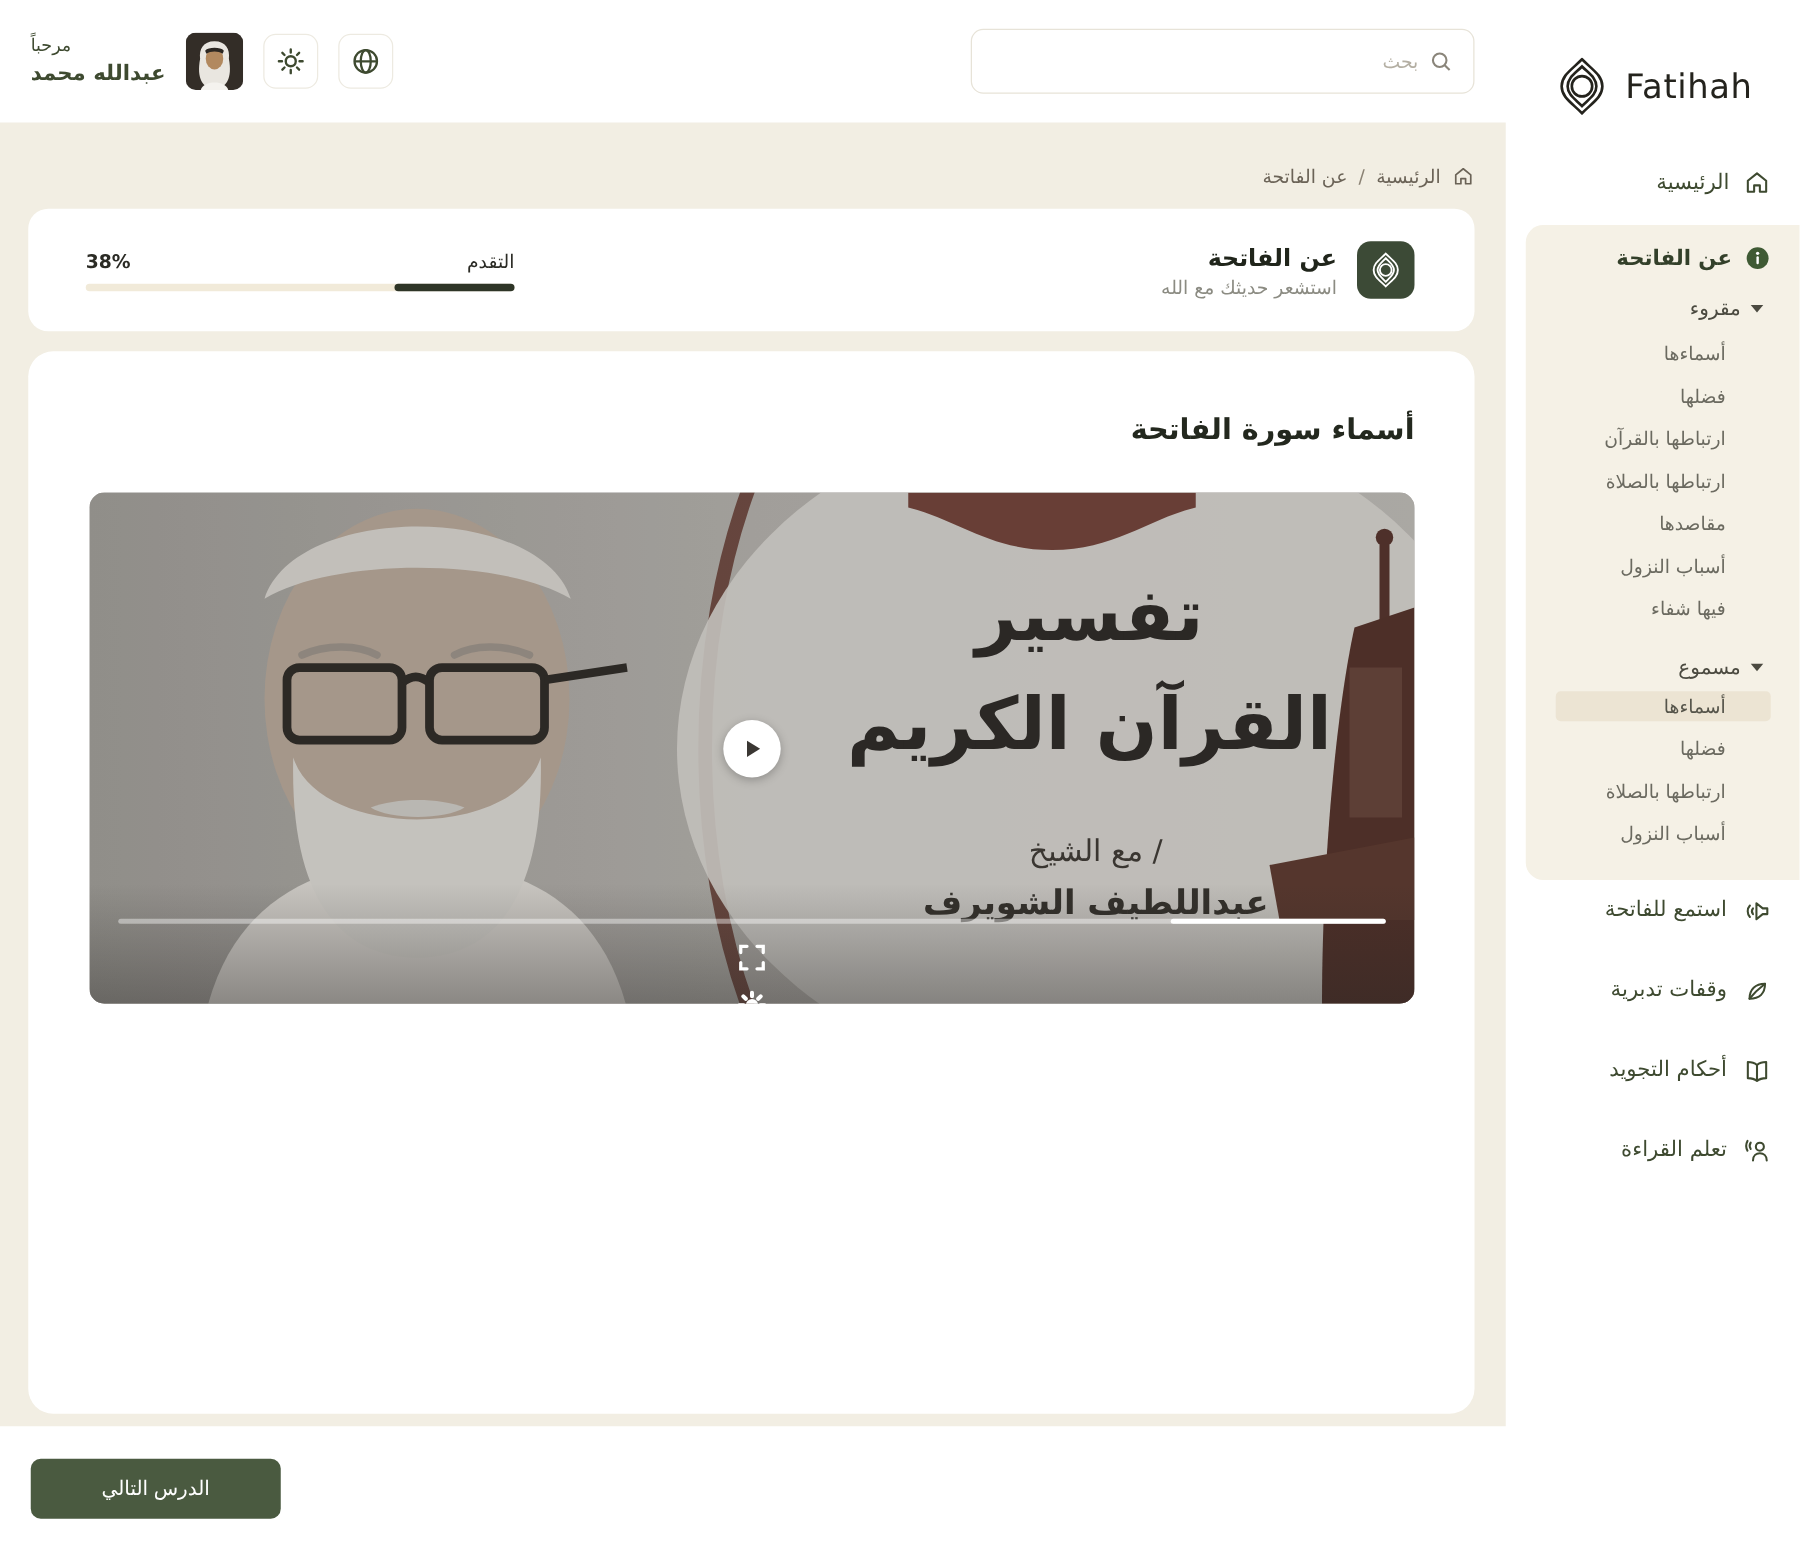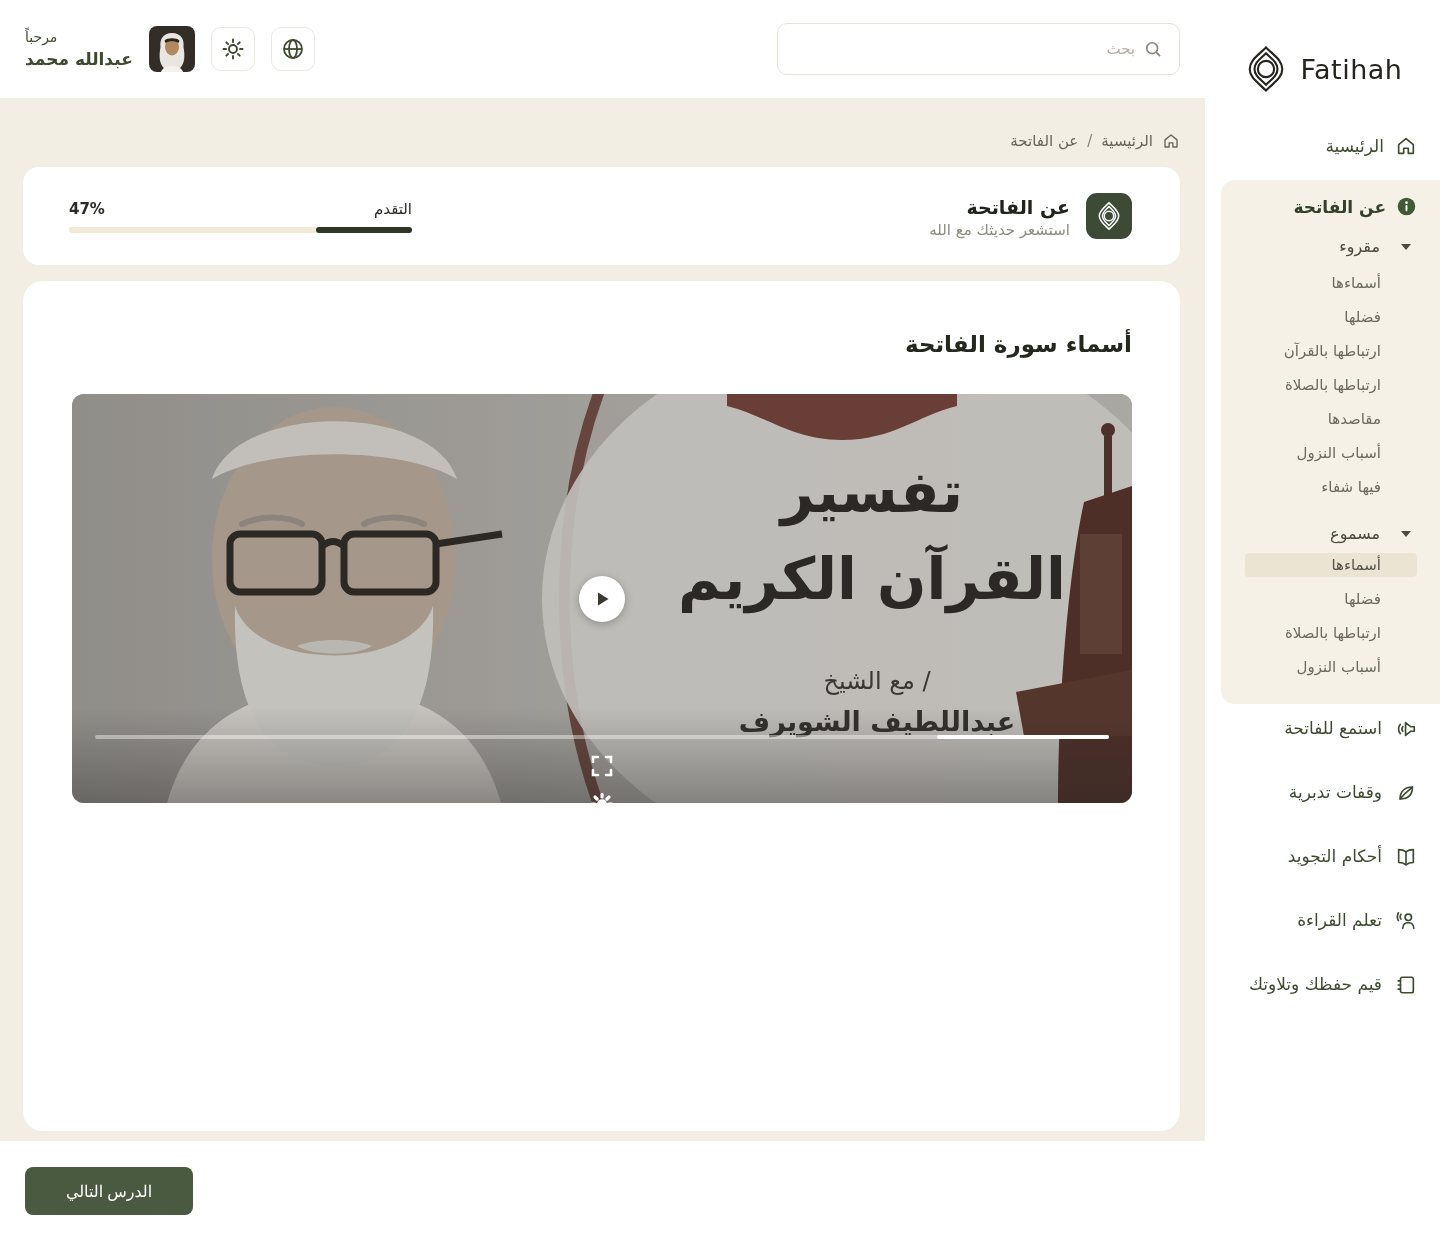--- a/index.html
+++ b/index.html
@@ -29,21 +29,21 @@
   .shell { display:flex; align-items:stretch; min-height:1043px; }
 
   
   .sidebar { width:235px; background:#fff; flex:none; padding-top:26px; }
   .side-row { height:44px; display:flex; align-items:center; gap:11px; padding-inline-start:23px; cursor:pointer; }
   .side-row .lbl { font-size:17px; color:#3e4a30; }
   .about-block { background:#f5f1e6; border-radius:14px 0 0 14px; margin-left:16px; margin-top:12px;
     padding:16px 23px 20px 0; }
   .about-title { display:flex; align-items:center; gap:10px; cursor:pointer; }
   .about-title .lbl { font-size:17px; font-weight:bold; color:#33402a; }
-  .group-head { display:flex; align-items:center; gap:21px; margin:20px 6px 10px 0; cursor:pointer; }
+  .group-head { display:flex; align-items:center; gap:8px; margin:20px 6px 10px 0; cursor:pointer; }
   .caret { width:0; height:0; border-left:5px solid transparent; border-right:5px solid transparent;
     border-top:6px solid #4b4a40; }
   .group-head .lbl { font-size:16px; color:#4b4a40; }
   .sub-item { height:34px; display:flex; align-items:center; padding-inline-start:36px;
     font-size:15px; color:#6b6a60; cursor:pointer; }
   .sub-item.active { background:#ece4d3; border-radius:4px; margin-left:24px; height:24px; margin-top:5px;
     margin-bottom:5px; color:#55544a; }
   .side-link { height:64px; display:flex; align-items:flex-start; gap:13px; padding-inline-start:23px;
     font-size:17px; color:#3e4a30; cursor:pointer; }
   .links-block { margin-top:14px; }
@@ -83,22 +83,22 @@
     align-items:center; background:rgba(255,255,255,.42); border-radius:2px; cursor:pointer; }
   .v-played { margin-left:auto; width:17%; height:4px; background:#fff; border-radius:2px; }
   .v-controls { position:absolute; left:23px; right:23px; bottom:14px; height:36px;
     display:flex; align-items:center; gap:12px; color:#fff;flex-direction:column; }
   .v-controls .flex1 { flex:1; }
   .v-time { font-size:15px; color:#fff; letter-spacing:.3px; }
   .v-ctrl { display:flex; align-items:center; justify-content:center; cursor:pointer; }
 
   
   .footer-area { background:#fff; padding:26px 25px 24px; display:flex; }
-  .next-btn { margin-inline-start:auto; width:168px; height:48px; background:#4a5a40; color:#fff;
-    border:none; border-radius:8px; font-size:16px; font-family:Liberation Serif, serif; cursor:pointer; }
+  .next-btn { margin-inline-start:auto; width:200px; height:48px; background:#4a5a40; color:#fff;
+    border:none; border-radius:8px; font-size:16px; font-family:Liberation Sans, sans-serif; cursor:pointer; }
 
   svg { display:block; }
 </style>
 </head>
 <body>
 
 <div class="page">
 
   <header class="header">
     <div class="brand">
@@ -241,29 +241,20 @@
               <g transform="translate(24,0) scale(-1,1)">
                 <circle cx="9.5" cy="8" r="3.5"></circle>
                 <path d="M3.5 20 C3.5 15.7 6.5 13.7 9.5 13.7 C12.5 13.7 15.5 15.7 15.5 20"></path>
                 <path d="M17.5 4.5 A5 5 0 0 1 17.5 10"></path>
                 <path d="M20.3 3 A9 9 0 0 1 20.3 11.5"></path>
               </g>
             </svg>
           </span>
           <span>تعلم القراءة</span>
         </div>
-        <div class="side-link">
-          <span>
-            <svg width="22" height="22" viewBox="0 0 24 24" fill="none" stroke="#3e4a30" stroke-width="1.8" stroke-linecap="round">
-              <rect x="6" y="3.5" width="14" height="17" rx="2"></rect>
-              <path d="M3.5 7.5 H6 M3.5 12 H6 M3.5 16.5 H6"></path>
-            </svg>
-          </span>
-          <span>قيم حفظك وتلاوتك</span>
-        </div>
       </div>
     </aside>
 
     <main class="content">
 
       <div class="breadcrumb">
         <span>
           <svg width="18" height="18" viewBox="0 0 24 24" fill="none" stroke="#6b6357" stroke-width="1.8" stroke-linejoin="round">
             <path d="M4 10.5 L12 4 L20 10.5 V20 H14.5 V14.5 H9.5 V20 H4 Z"></path>
           </svg>
@@ -283,21 +274,21 @@
             </svg>
           </div>
           <div>
             <div class="pc-title">عن الفاتحة</div>
             <div class="pc-sub">استشعر حديثك مع الله</div>
           </div>
         </div>
         <div class="progress-box">
           <div class="progress-labels">
             <span>التقدم</span>
-            <span class="pct">47%</span>
+            <span class="pct">38%</span>
           </div>
           <div class="track">
             <div class="fill"></div>
           </div>
         </div>
       </section>
 
       <section class="card lesson-card">
         <h2 class="lesson-title">أسماء سورة الفاتحة</h2>
 

